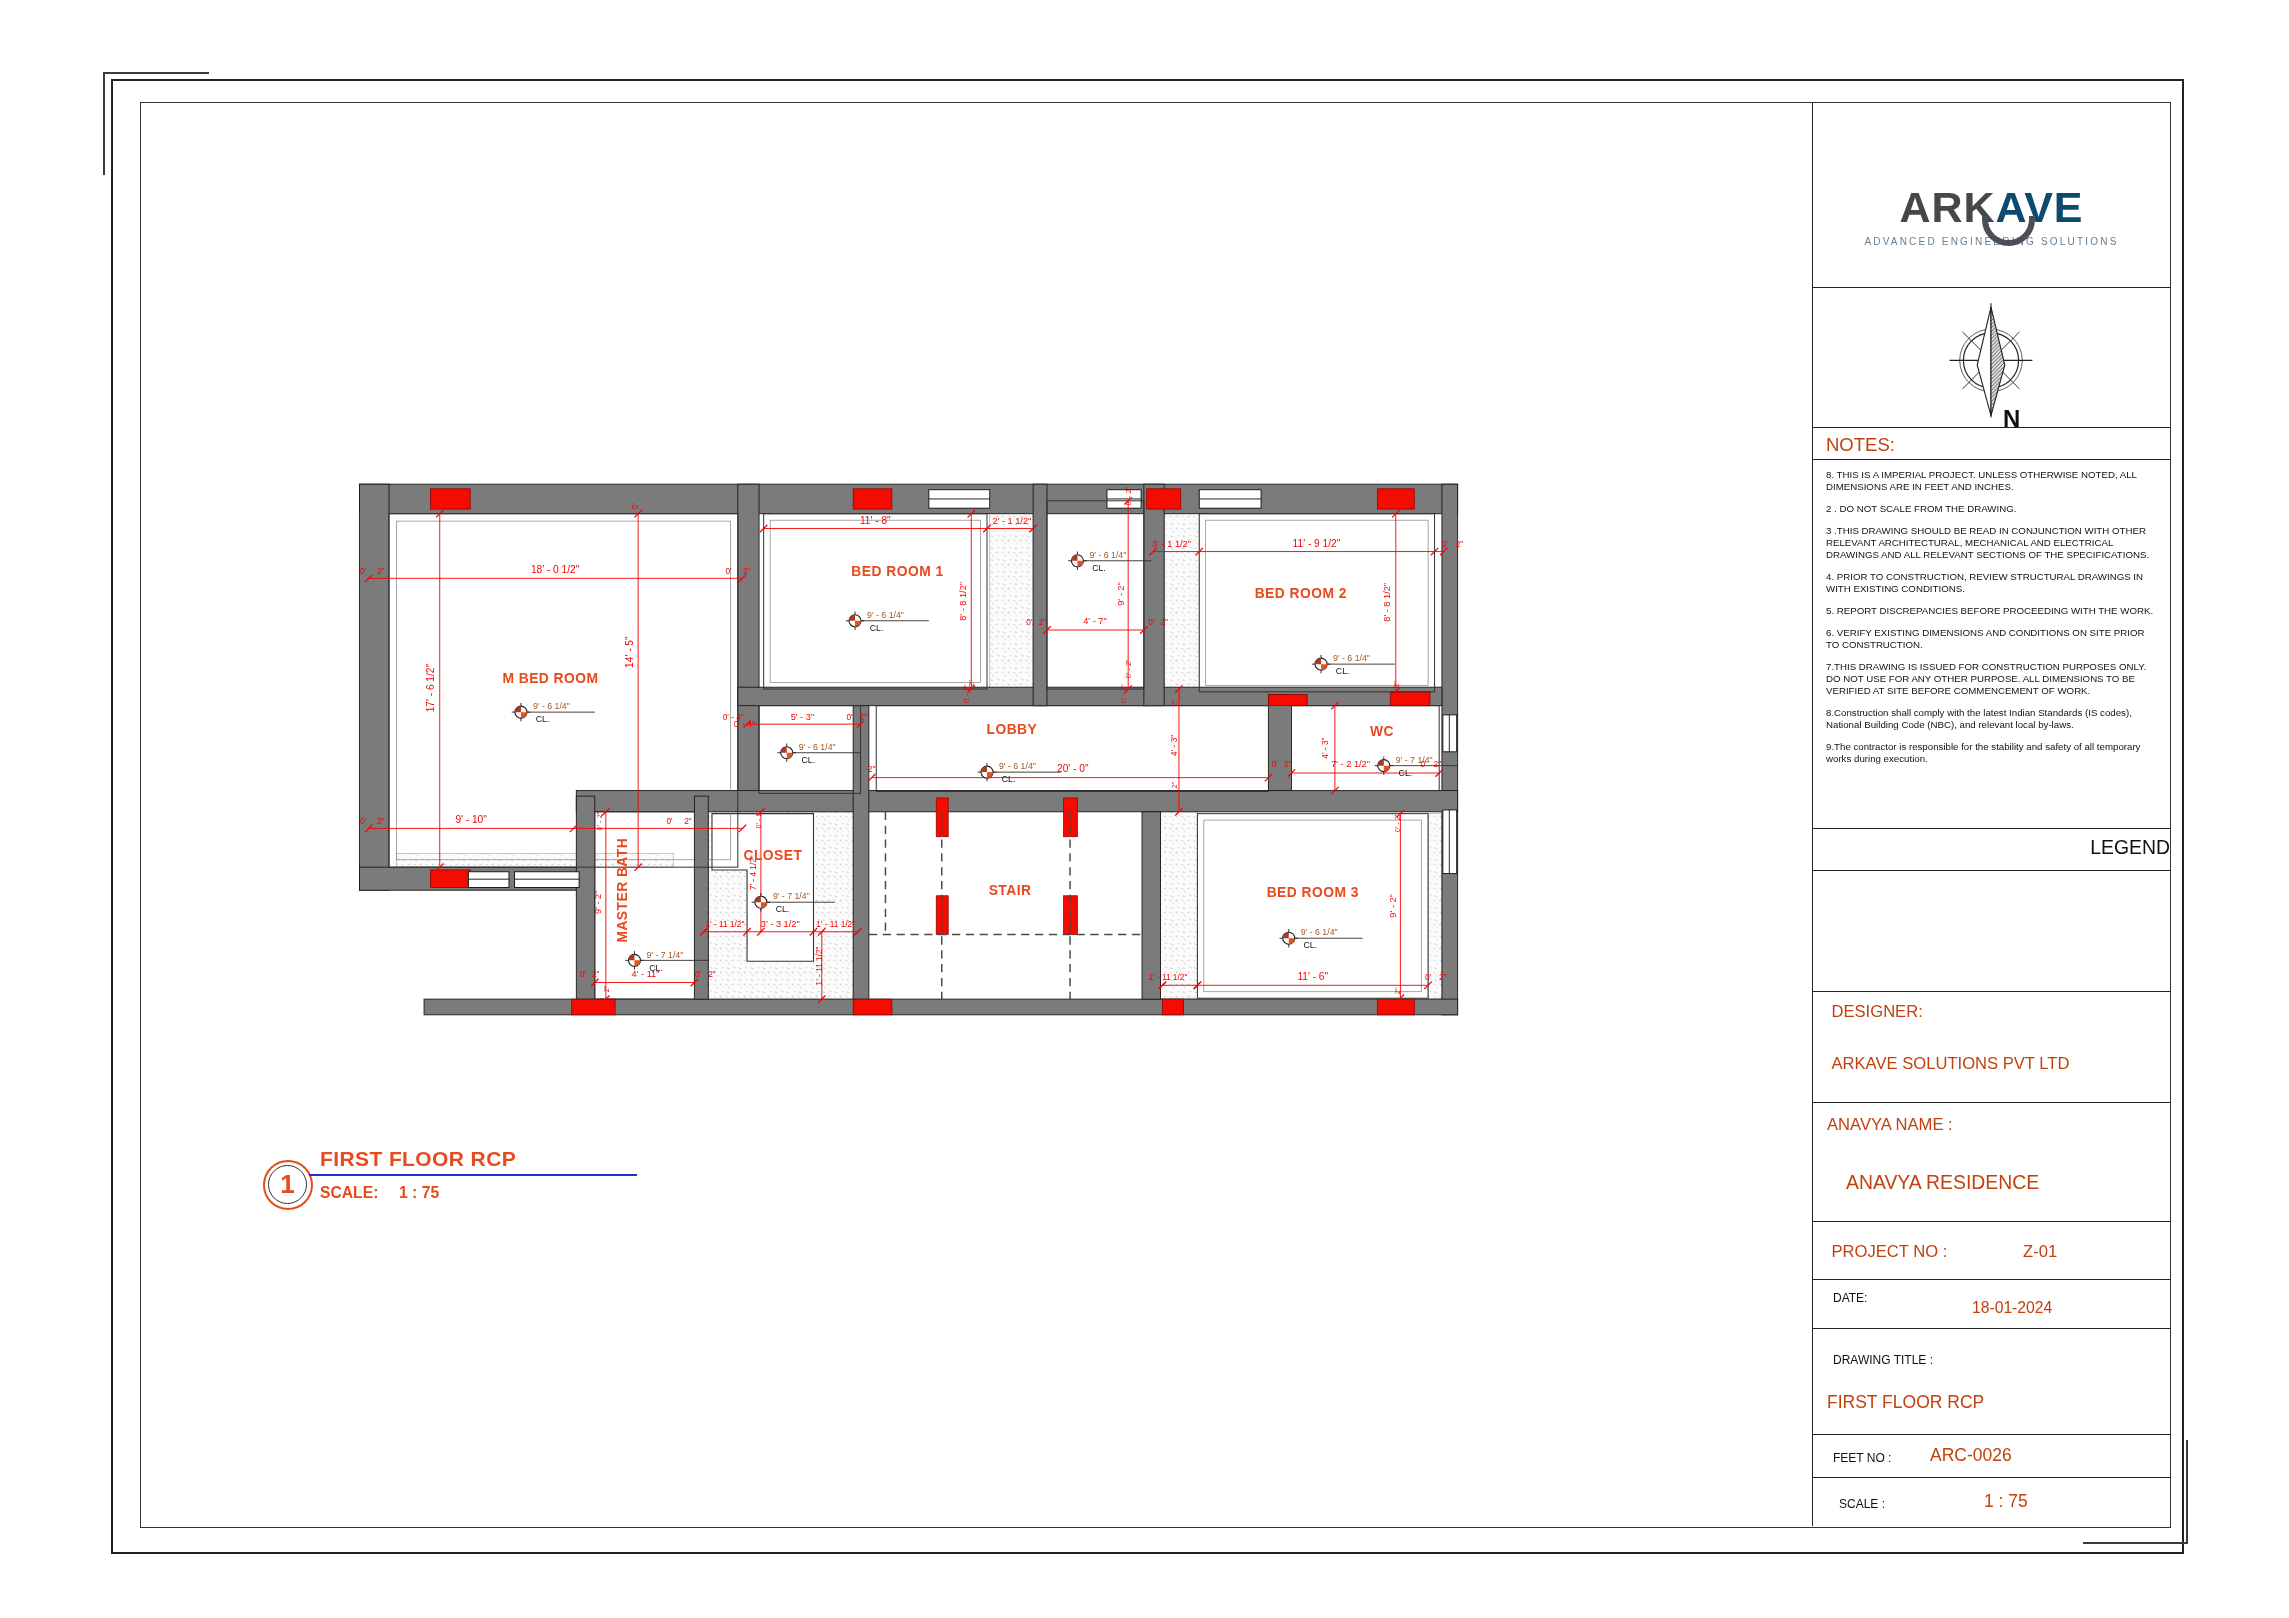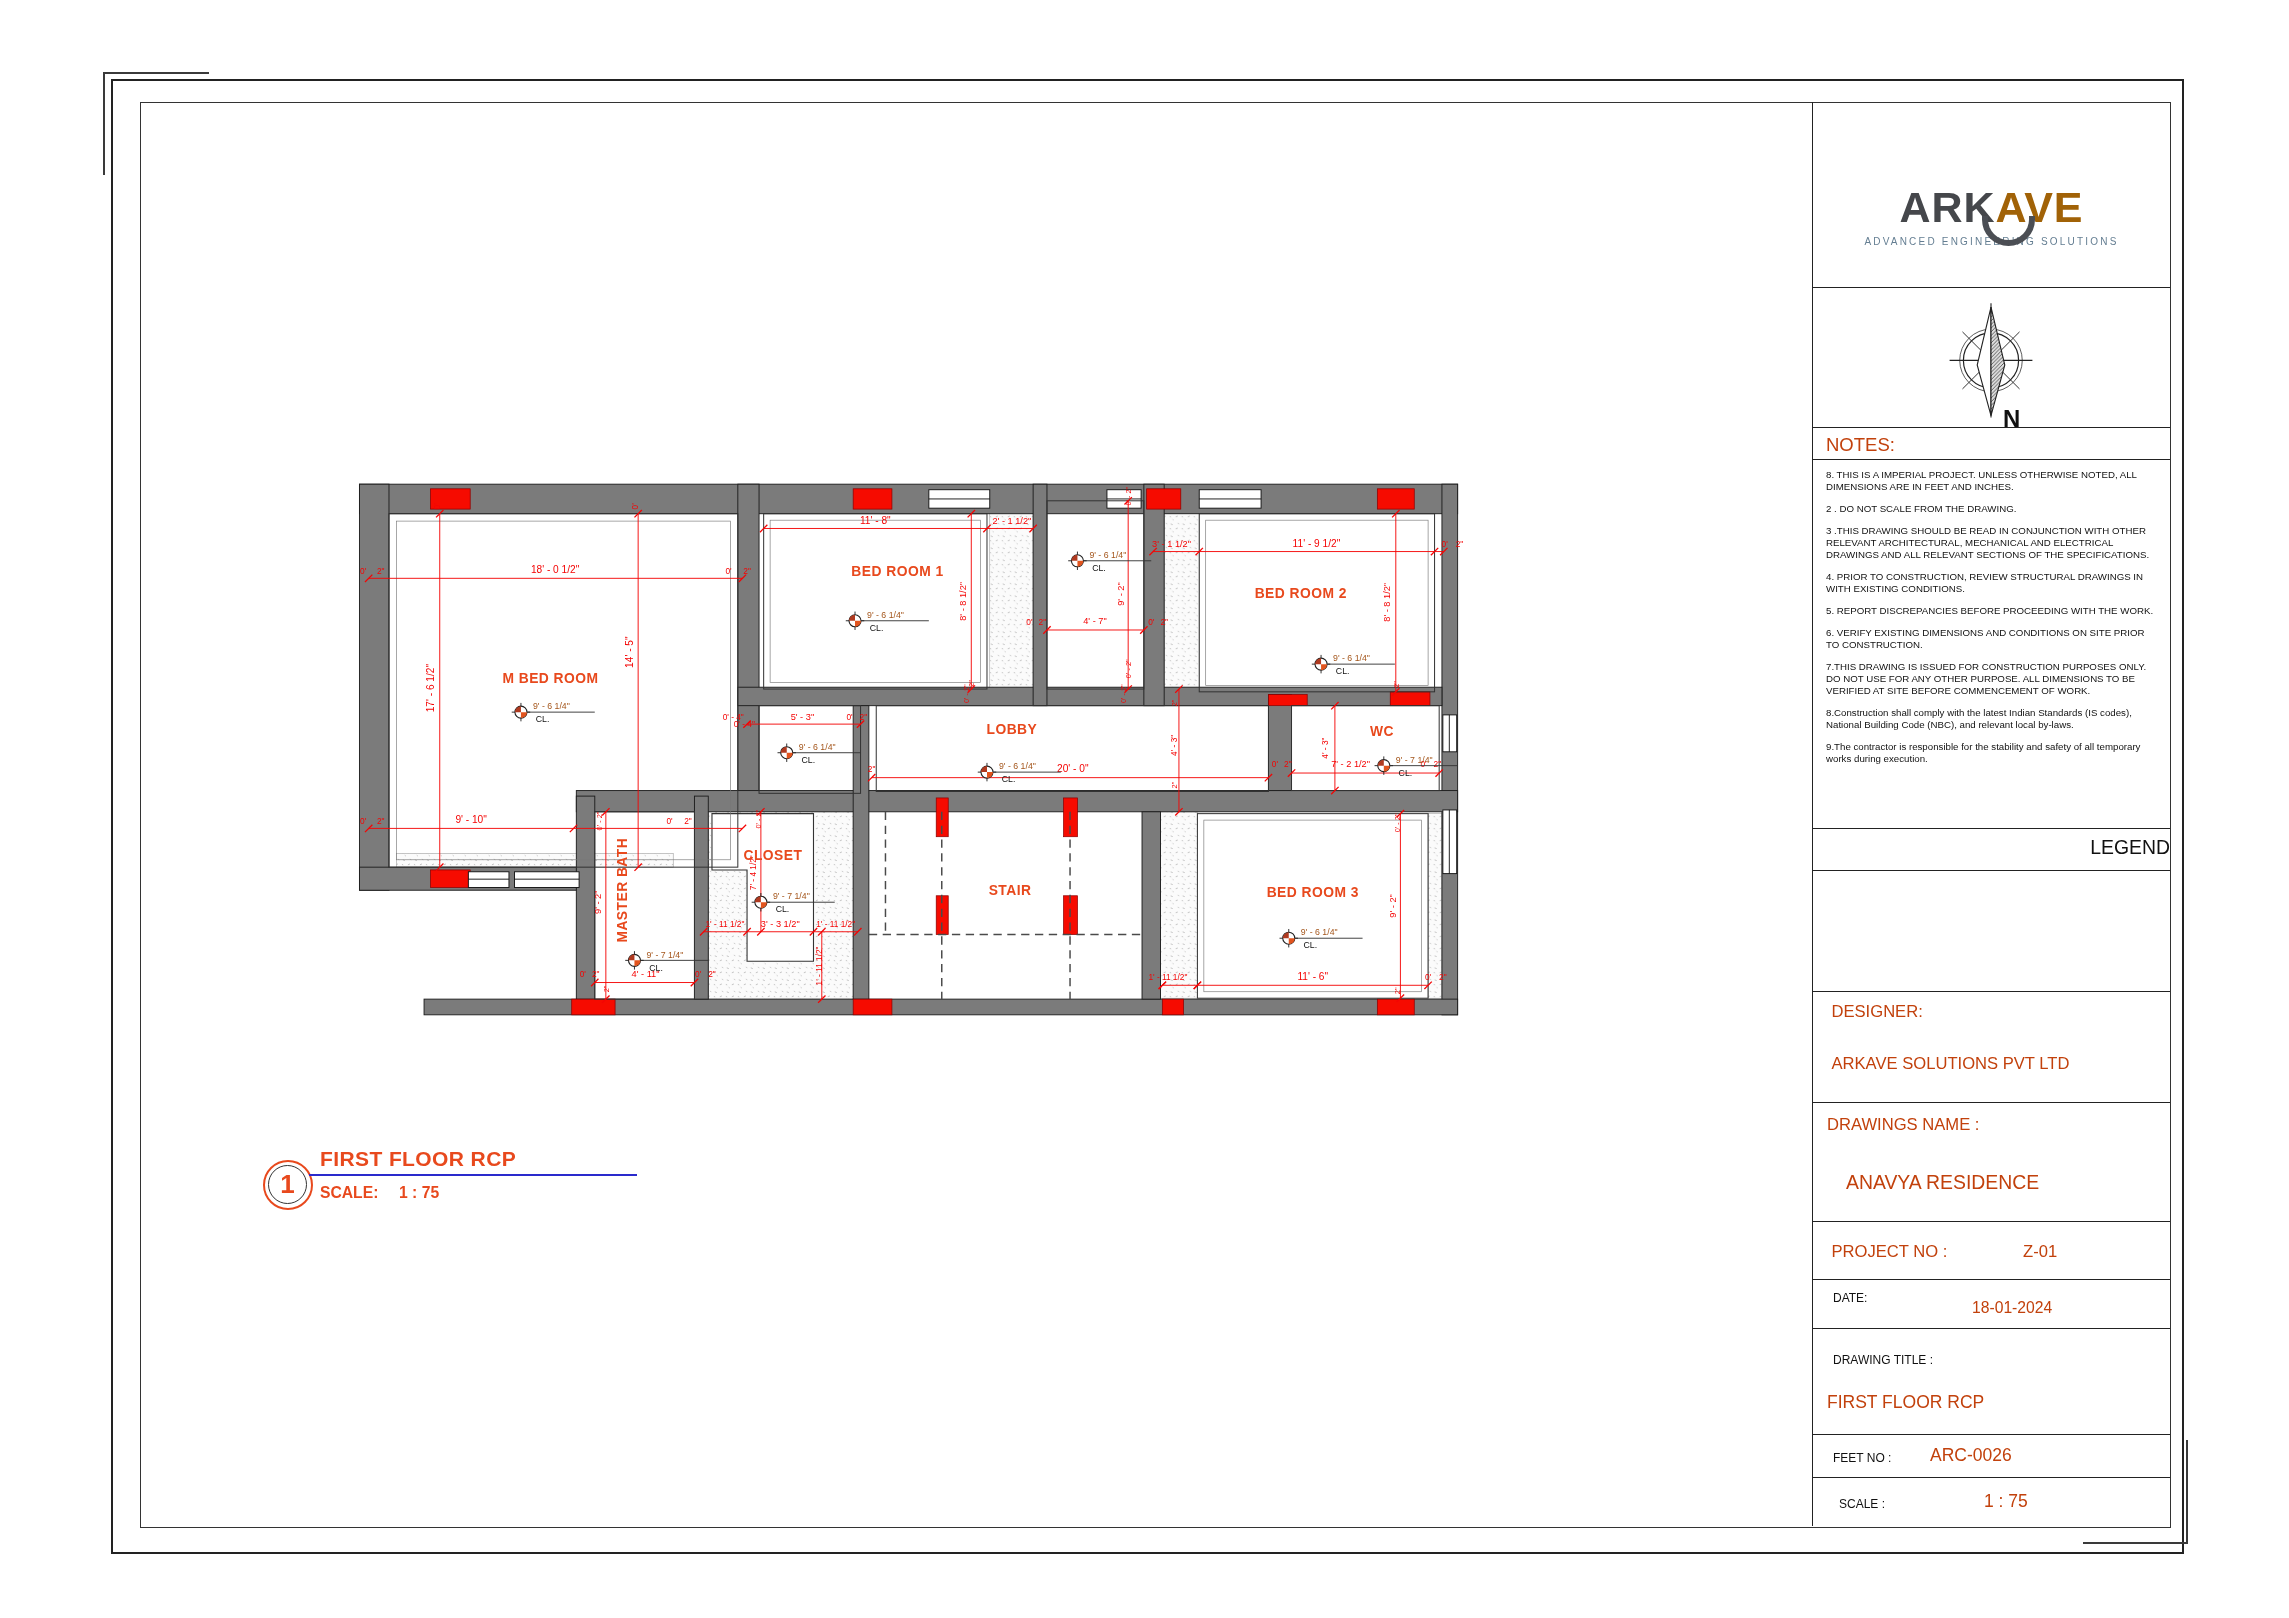--- a/index.html
+++ b/index.html
@@ -14,21 +14,21 @@
   .bracket-br-h{left:2083px;top:1542px;width:104px;height:0;border-top:2.3px solid #3a3a3a;}
   .bracket-br-v{left:2186px;top:1440px;width:0;height:104px;border-left:2.3px solid #3a3a3a;}
   
   .tb{left:1812px;top:102px;width:357px;height:1424px;border-left:1.8px solid #222;}
   .tb .hline{position:absolute;left:0;width:100%;height:0;border-top:1.4px solid #222;}
   .tb-label{position:absolute;font-size:12px;color:#111;}
   .tb-label-lg{position:absolute;font-size:17.5px;color:#c2410c;}
   .logo-wrap{position:absolute;left:0;top:81px;width:100%;text-align:center;}
   .logo-text{font-size:43px;font-weight:bold;letter-spacing:0.9px;}
   .logo-ark{color:#45474b;}
-  .logo-ave{color:#a16207;}
+  .logo-ave{color:#0c4a6e;}
   .logo-swoosh{position:absolute;left:169px;top:114px;width:41px;height:24px;
     border:6.5px solid #4b4e54;border-top:none;border-radius:0 0 37px 37px;}
   .logo-tag{font-size:10px;letter-spacing:2.2px;color:#647e92;margin-top:4px;}
   .notes-body{position:absolute;left:13px;top:367px;width:330px;font-size:9.7px;line-height:12px;color:#111;}
   .notes-body p{margin:0 0 10px 0;}
   .legend-text{position:absolute;left:0;top:734px;width:100%;text-align:right;font-size:19.4px;}
   
   .vt-circle{left:263px;top:1160px;width:46px;height:46px;border:2.8px solid #e8491d;border-radius:50%;}
   .vt-circle-in{left:268px;top:1165px;width:37px;height:37px;border:1.4px solid #333;border-radius:50%;
      display:flex;align-items:center;justify-content:center;font-size:26px;font-weight:bold;color:#e8491d;}
@@ -487,21 +487,21 @@
 
     <div class="hline" style="top:726px"></div>
     <div class="legend-text">LEGEND</div>
     <div class="hline" style="top:768px"></div>
 
     <div class="hline" style="top:889px"></div>
     <div class="tb-label-lg" style="left:18.5px;top:900px;font-size:16.6px">DESIGNER:</div>
     <div class="tb-label-lg" style="left:18.5px;top:952px;font-size:16.6px">ARKAVE SOLUTIONS PVT LTD</div>
 
     <div class="hline" style="top:1000px"></div>
-    <div class="tb-label-lg" style="left:14px;top:1013px;font-size:16.6px">DRAWINGS NAME :</div>
+    <div class="tb-label-lg" style="left:14px;top:1013px;font-size:16.6px">ANAVYA NAME :</div>
     <div class="tb-label-lg" style="left:33px;top:1069px;font-size:19.4px">ANAVYA RESIDENCE</div>
 
     <div class="hline" style="top:1119px"></div>
     <div class="tb-label-lg" style="left:18.5px;top:1140px;font-size:16.6px">PROJECT NO :</div>
     <div class="tb-label-lg" style="left:210px;top:1140px;font-size:16.6px">Z-01</div>
 
     <div class="hline" style="top:1177px"></div>
     <div class="tb-label" style="left:20px;top:1189px">DATE:</div>
     <div class="tb-label-lg" style="left:159px;top:1197px;font-size:15.7px">18-01-2024</div>
 

